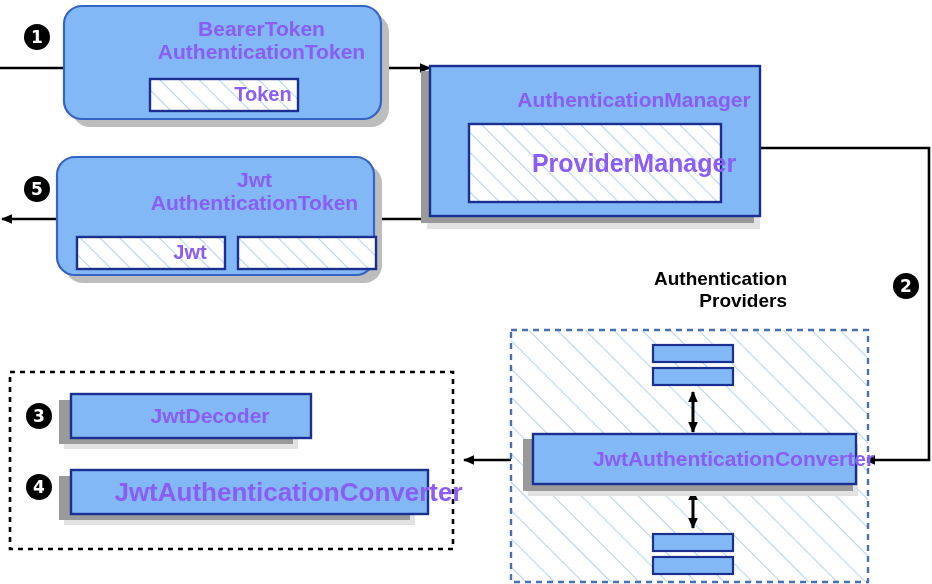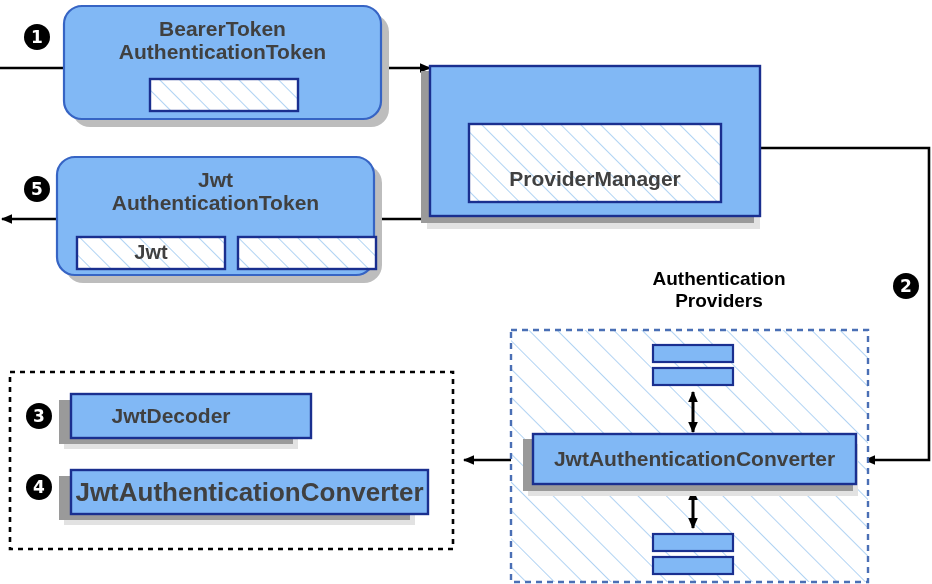--- a/index.html
+++ b/index.html
@@ -25,24 +25,25 @@
     width: 932px;
     height: 584px;
   }
   .node-label {
     position: absolute;
     display: flex;
     align-items: center;
     justify-content: center;
     text-align: center;
     font-weight: bold;
-    color: #404040;
+    color: #8b5cf6;
     line-height: 1.08;
     pointer-events: none;
     white-space: pre-line;
+    padding-left: 39px;
   }
   .badge {
     position: absolute;
     width: 26px;
     height: 26px;
     border-radius: 50%;
     background: #000000;
     color: #ffffff;
     font-size: 17px;
     font-weight: bold;
@@ -157,31 +158,33 @@
     <g>
       <rect x="64" y="481" width="351" height="44" fill="#e2e2e2"></rect>
       <rect x="59" y="476" width="351" height="44" fill="#9a9a9a"></rect>
       <rect x="71" y="470" width="357" height="44" fill="#81b8f5" stroke="#1a2f8f" stroke-width="2.4"></rect>
     </g>
   </svg>
 
   <div class="node-label" style="left:64px; top:10px; width:317px; height:62px; font-size:21px;">BearerToken
 AuthenticationToken</div>
 
+  <div class="node-label" style="left:150px; top:79px; width:148px; height:32px; font-size:20px;">Token</div>
 
   <div class="node-label" style="left:57px; top:161px; width:317px; height:62px; font-size:21px;">Jwt
 AuthenticationToken</div>
 
   <div class="node-label" style="left:77px; top:237px; width:148px; height:32px; font-size:20px;">Jwt</div>
 
 
+  <div class="node-label" style="left:430px; top:84px; width:330px; height:32px; font-size:21px;">AuthenticationManager</div>
 
-  <div class="node-label" style="left:469px; top:140px; width:252px; height:78px; font-size:21px;">ProviderManager</div>
+  <div class="node-label" style="left:469px; top:124px; width:252px; height:78px; font-size:25px;">ProviderManager</div>
 
-  <div class="grp-label" style="left:591px; top:268px; width:256px;">Authentication
+  <div class="grp-label" style="left:531px; top:268px; width:256px;text-align:right;">Authentication
 Providers</div>
 
   <div class="node-label" style="left:533px; top:434px; width:323px; height:50px; font-size:21px;">JwtAuthenticationConverter</div>
 
   <div class="node-label" style="left:71px; top:394px; width:200px; height:44px; font-size:21px;">JwtDecoder</div>
 
   <div class="node-label" style="left:71px; top:470px; width:357px; height:44px; font-size:26px;">JwtAuthenticationConverter</div>
 
   <div class="badge" style="left:24px; top:24px;">1</div>
   <div class="badge" style="left:893px; top:273px;">2</div>

